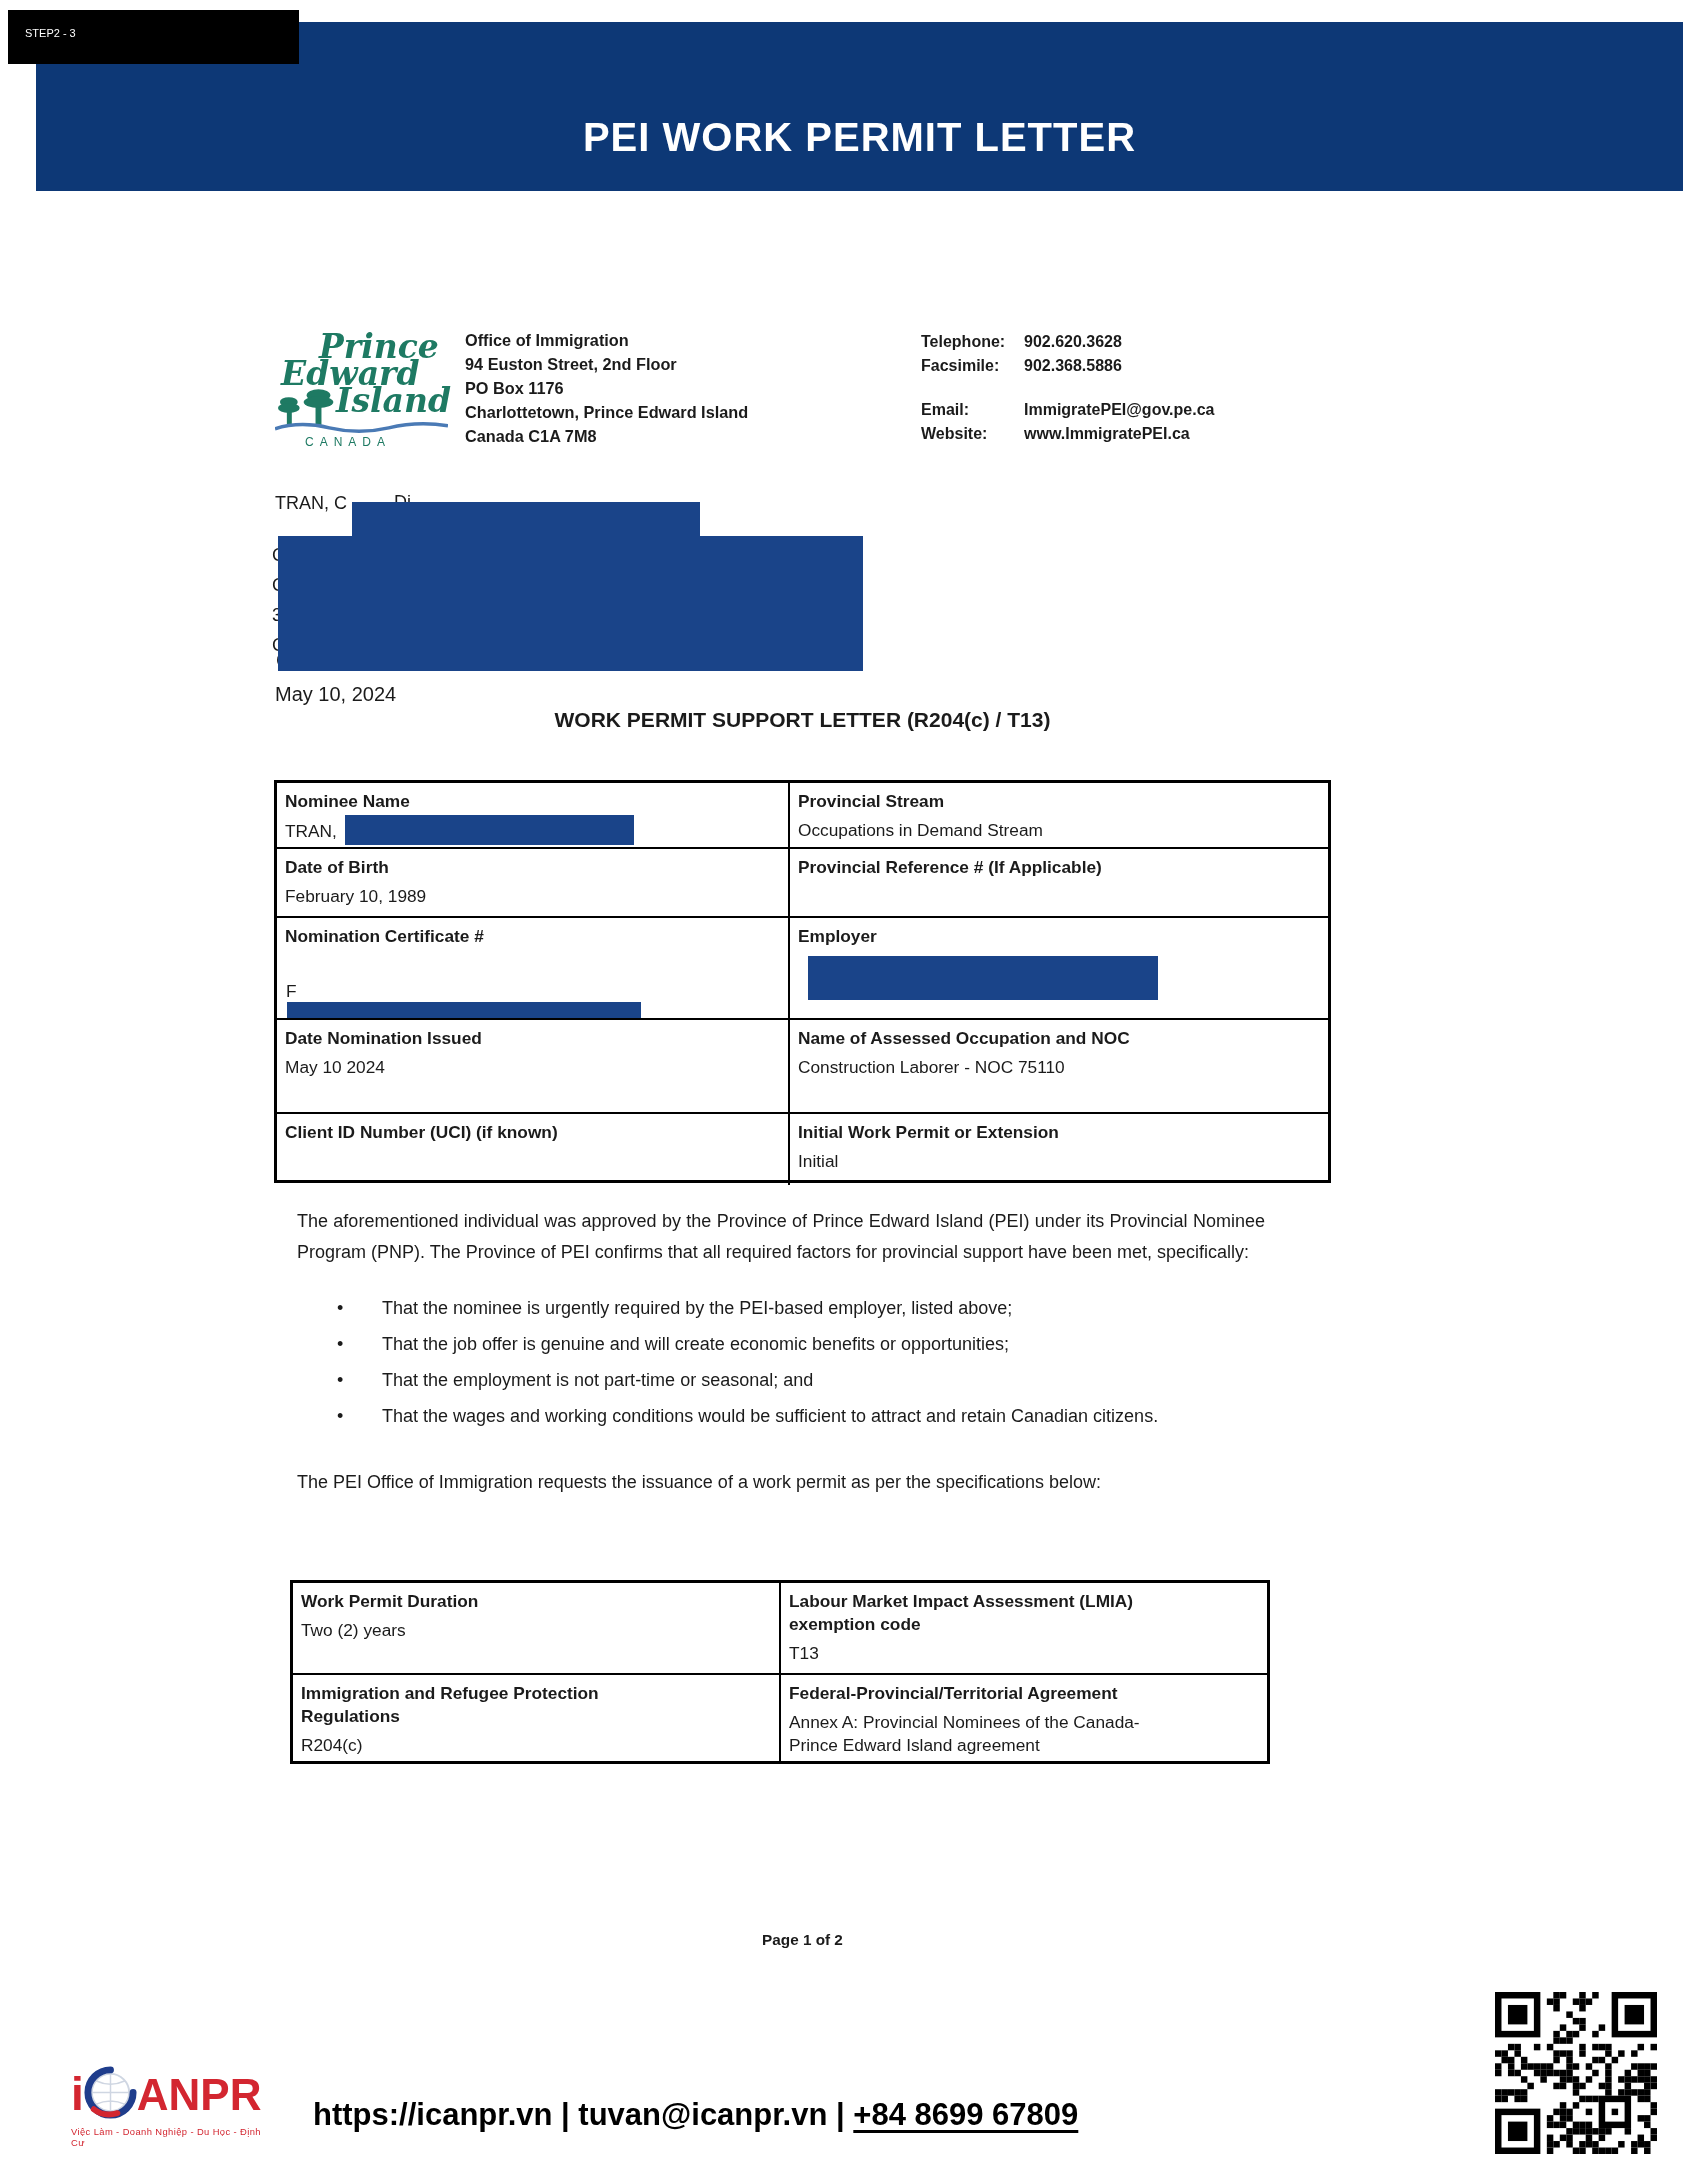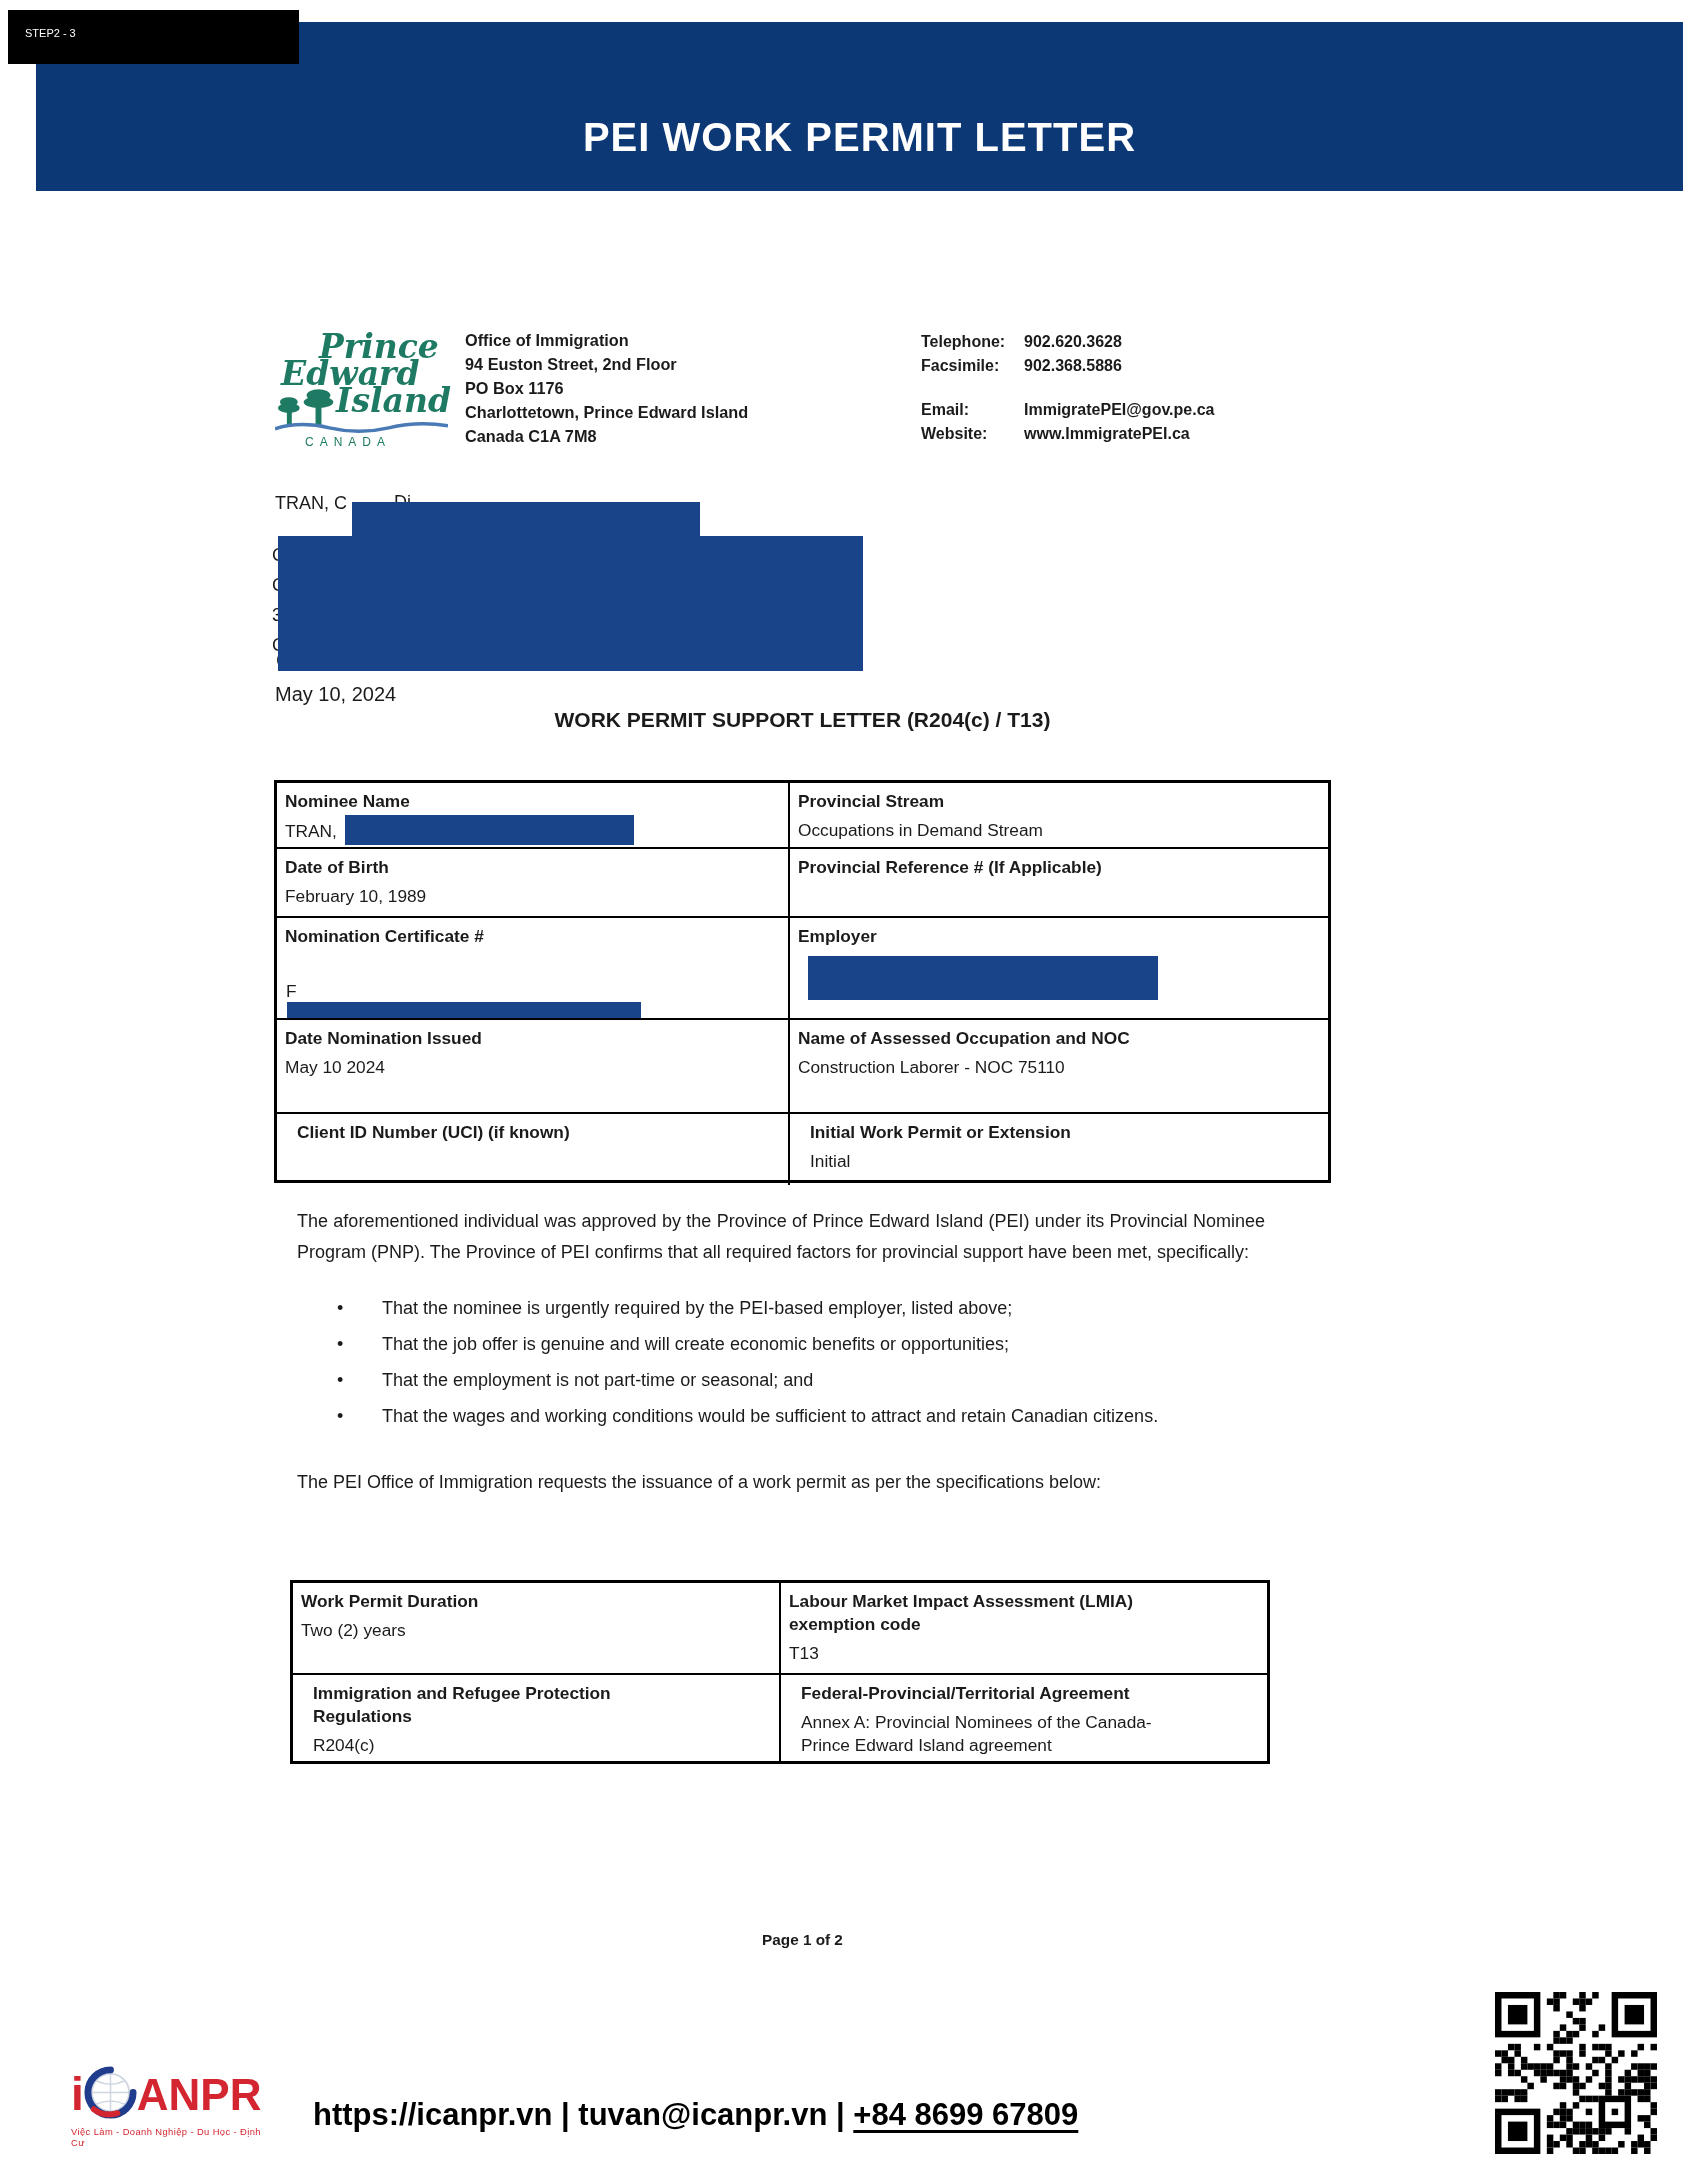--- a/index.html
+++ b/index.html
@@ -50,21 +50,21 @@
                 font-size:21px;font-weight:bold;}
 
   
   .tbl{border:3px solid #000;display:grid;}
   .t1{left:274px;top:780px;width:1057px;height:403px;
       grid-template-columns:513px 1fr;grid-template-rows:66px 69px 102px 94px 71px;}
   .t2{left:290px;top:1580px;width:980px;height:184px;
       grid-template-columns:488px 1fr;grid-template-rows:92px 1fr;}
   .cell{border-right:2px solid #000;border-bottom:2px solid #000;position:relative;
         font-size:17.3px;overflow:hidden;}
-  .cell.last-c{border-right:none;} .cell.last-r{border-bottom:none;margin-left:12px;}
+  .cell.last-c{border-right:none;} .cell.last-r{border-bottom:none;}
   .cl{font-weight:bold;padding:7px 10px 0 8px;white-space:pre-line;line-height:23px;}
   .cv{padding:6px 10px 0 8px;position:relative;white-space:pre-line;line-height:23px;}
   .cv .redact{display:inline-block;vertical-align:middle;}
   .rb-name{width:289px;height:30px;margin-left:8px;margin-top:-4px;}
   .rb-cert{display:block;width:354px;height:55px;margin:2px 0 0 2px;position:relative;z-index:2;}
   .frag-f{position:absolute;left:9px;top:32px;z-index:1;}
   .rb-emp{display:block;width:350px;height:44px;margin:2px 0 0 10px;}
   .indent{}
 
   

